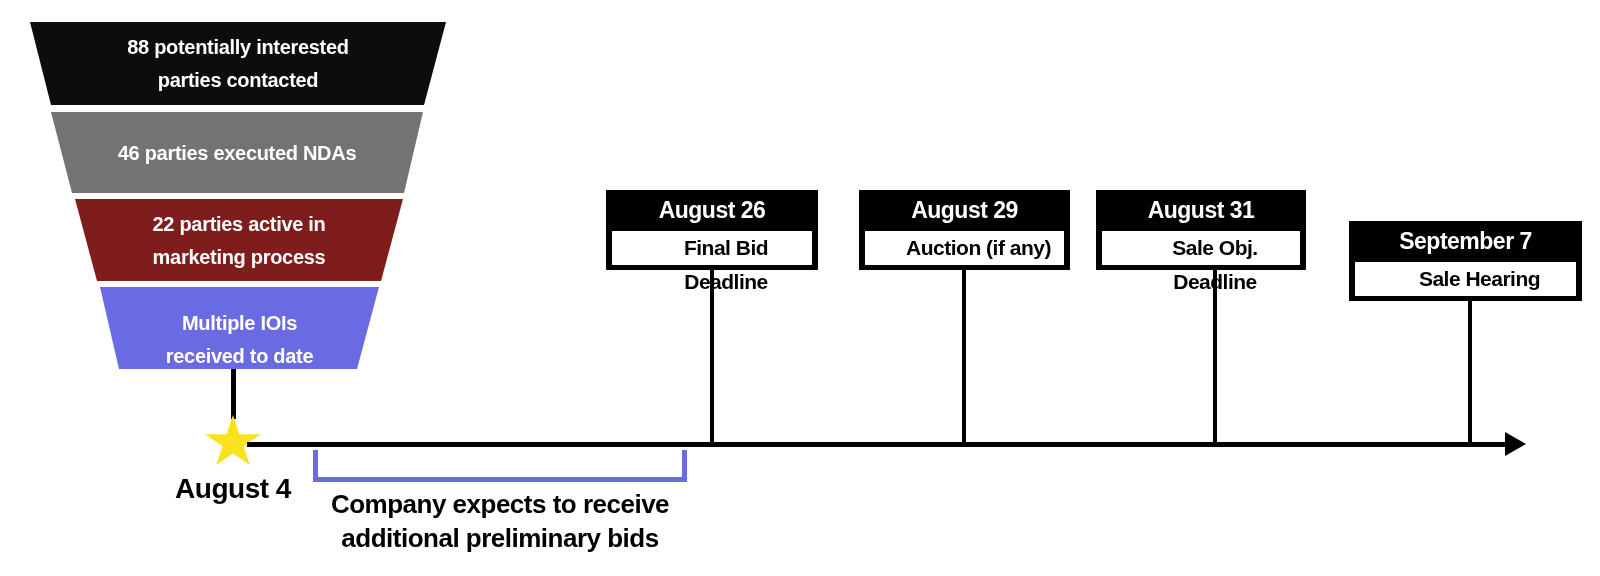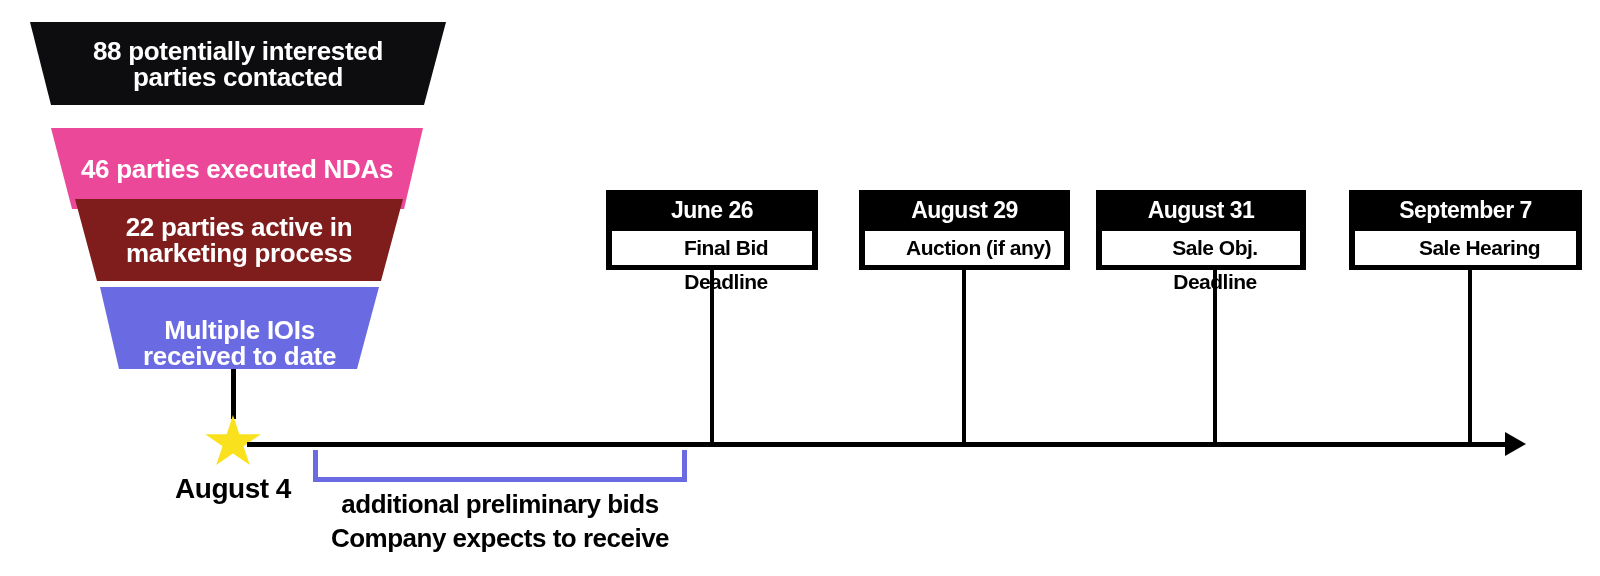--- a/index.html
+++ b/index.html
@@ -14,24 +14,25 @@
   }
 
   
   .tier {
     position: absolute;
     display: flex;
     flex-direction: column;
     align-items: center;
     justify-content: center;
     color: #ffffff;
-    font-size: 26px;
+    font-size: 20px;
     line-height: 26px;
     letter-spacing: -0.3px;
     text-align: center;
+    gap: 7px;
   }
   .tier-0 { left: 30px;  top: 22px;  width: 416px; height: 83px;
             clip-path: polygon(0 0, 100% 0, calc(100% - 22px) 100%, 21px 100%); }
   .tier-1 { left: 51px;  top: 112px; width: 372px; height: 81px;
             clip-path: polygon(0 0, 100% 0, calc(100% - 19px) 100%, 21px 100%); }
   .tier-2 { left: 75px;  top: 199px; width: 328px; height: 82px;
             clip-path: polygon(0 0, 100% 0, calc(100% - 22px) 100%, 22px 100%); }
   .tier-3 { left: 100px; top: 287px; width: 279px; height: 82px;
             clip-path: polygon(0 0, 100% 0, calc(100% - 22px) 100%, 19px 100%); justify-content: flex-end; }
 
@@ -82,21 +83,21 @@
   .milestone {
     position: absolute;
     top: 190px;
     background: #000000;
     padding: 0 6px 5px 6px;
     box-sizing: border-box;
   }
   .m-0 { left: 606px;  width: 212px; }
   .m-1 { left: 859px;  width: 211px; }
   .m-2 { left: 1096px; width: 210px; }
-  .m-3 { left: 1349px; width: 233px; }
+  .m-3 { left: 1349px; width: 233px; margin-top: 31px; }
   .m-date {
     height: 41px; line-height: 41px;
     color: #ffffff;
     text-align: center;
     font-size: 23px;
     letter-spacing: -0.5px;
   }
   .m-label {
     background: #ffffff;
     color: #000000;
@@ -128,21 +129,21 @@
 </head>
 <body>
 
 <div class="stage">
 
   <div class="funnel">
     <div class="tier tier-0" style="background-color: rgb(13, 13, 15);">
       <span>88 potentially interested</span>
       <span>parties contacted</span>
     </div>
-    <div class="tier tier-1" style="background-color: #ec4899; margin-top: 16px;">
+    <div class="tier tier-1" style="background-color: #737373;">
       <span>46 parties executed NDAs</span>
     </div>
     <div class="tier tier-2" style="background-color: #7f1d1d;">
       <span>22 parties active in</span>
       <span>marketing process</span>
     </div>
     <div class="tier tier-3" style="background-color: rgb(106, 106, 226);">
       <span>Multiple IOIs</span>
       <span>received to date</span>
     </div>
@@ -154,35 +155,35 @@
 
   <div class="axis"></div>
   <div class="axis-arrow"></div>
 
   <div class="connector c-0"></div>
   <div class="connector c-1"></div>
   <div class="connector c-2"></div>
   <div class="connector c-3"></div>
 
   <div class="milestone m-0">
-    <div class="m-date">June 26</div>
+    <div class="m-date">August 26</div>
     <div class="m-label">Final Bid Deadline</div>
   </div>
   <div class="milestone m-1">
     <div class="m-date">August 29</div>
     <div class="m-label">Auction (if any)</div>
   </div>
   <div class="milestone m-2">
     <div class="m-date">August 31</div>
     <div class="m-label">Sale Obj. Deadline</div>
   </div>
   <div class="milestone m-3">
     <div class="m-date">September 7</div>
     <div class="m-label">Sale Hearing</div>
   </div>
 
   <div class="bracket" style="border-color: rgb(106, 106, 226);"></div>
   <div class="bracket-caption">
+    <div>Company expects to receive</div>
     <div>additional preliminary bids</div>
-    <div>Company expects to receive</div>
   </div>
 
 </div>
 
 </body></html>

